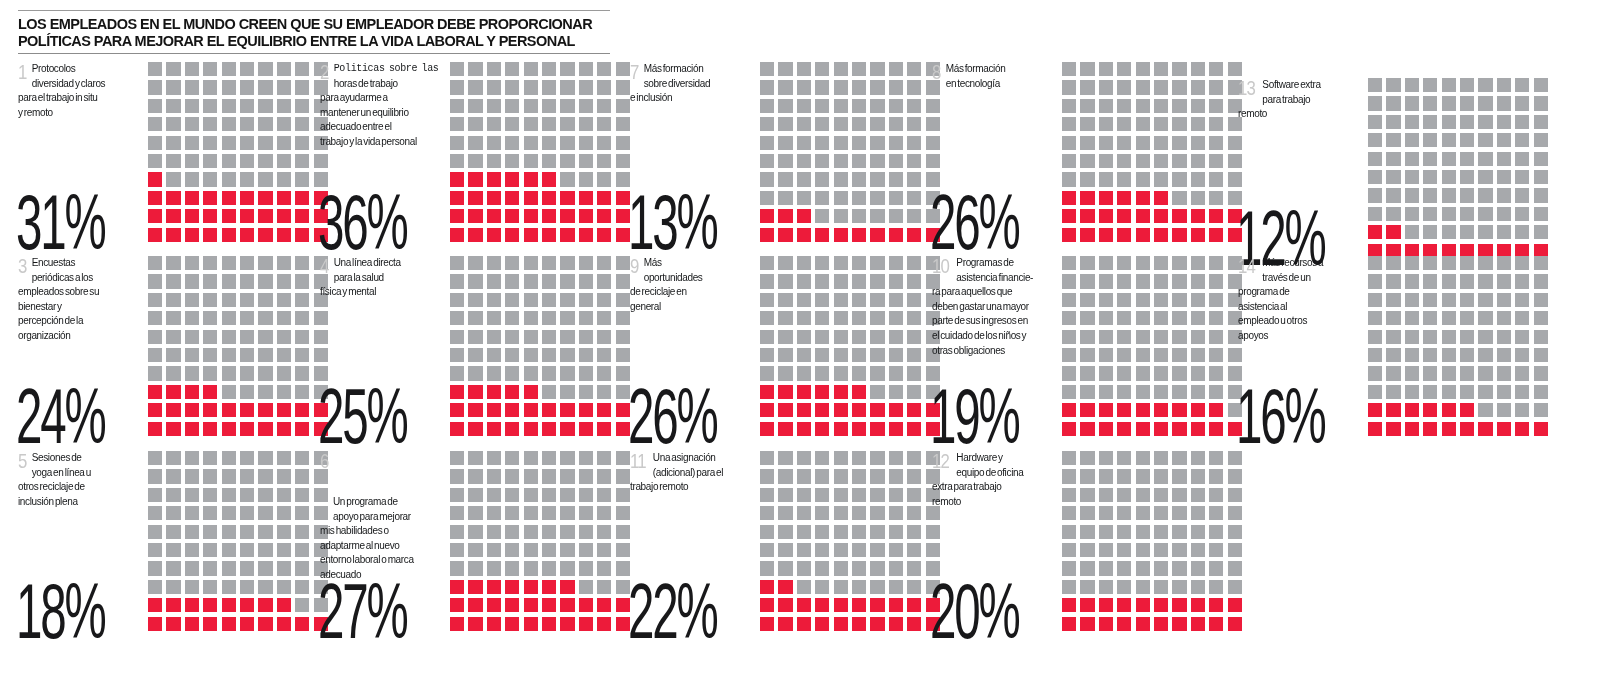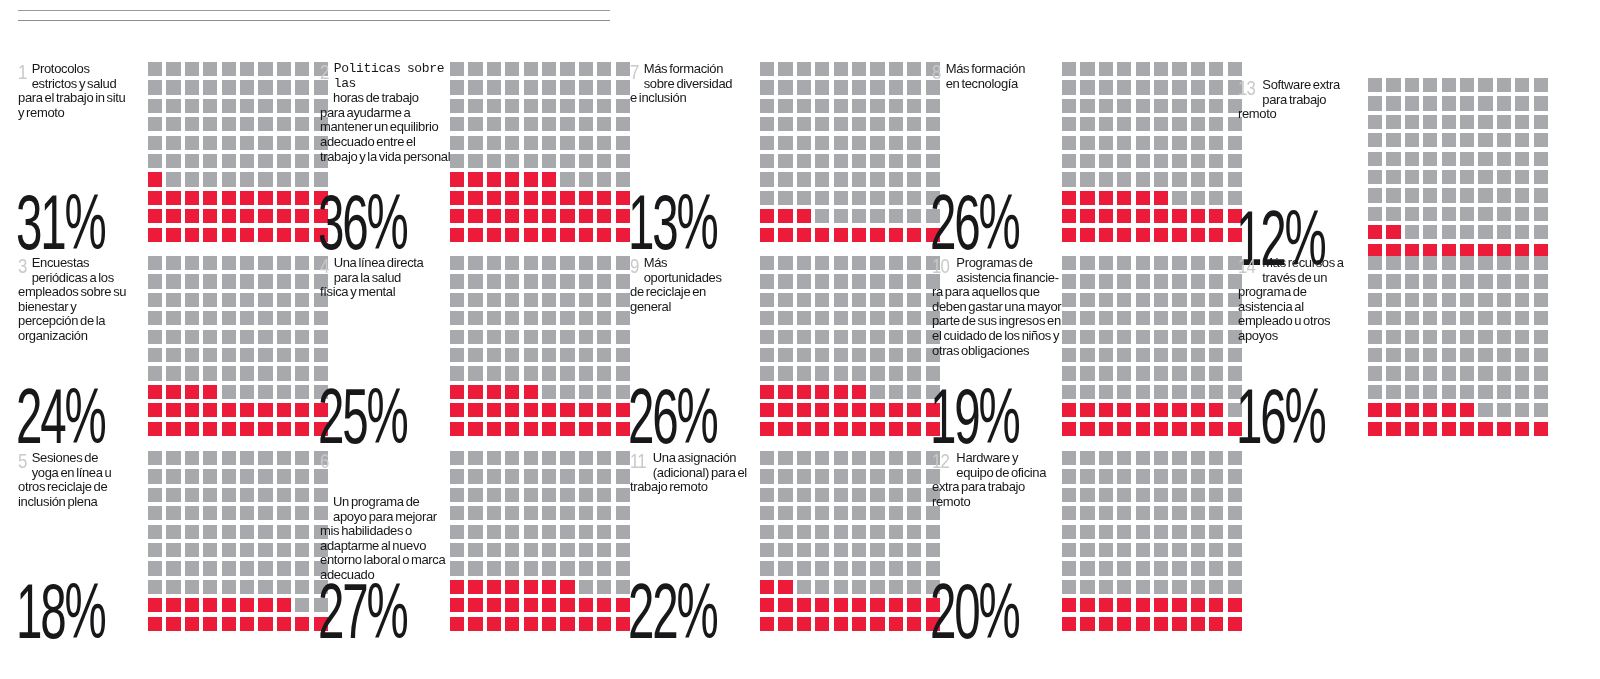--- a/index.html
+++ b/index.html
@@ -52,21 +52,21 @@
     line-height:19px;
     color:#c9c9c9;
     font-family:"Liberation Sans", sans-serif;
     font-weight:400;
     letter-spacing:-1px;
     margin-right:3px;
     transform:scaleX(0.8);
     transform-origin:left top;
   }
   .label{
-    font-size:13px;
+    font-size:10px;
     line-height:14.6px;
     letter-spacing:-0.35px;
     color:#16181a;
     font-family:"Liberation Sans", sans-serif;
     word-spacing:-1.3px;
   }
 
   
   .pct{
     position:absolute;
@@ -99,32 +99,34 @@
   .cell.on i{background:#ed1b3a;}
 
   
 </style>
 </head>
 <body>
 
 <div id="header">
   <div class="rule thin"></div>
   <div id="title">
+    <span class="l">LOS EMPLEADOS EN EL MUNDO CREEN QUE SU EMPLEADOR DEBE PROPORCIONAR</span>
+    <span class="l">POLÍTICAS PARA MEJORAR EL EQUILIBRIO ENTRE LA VIDA LABORAL Y PERSONAL</span>
   </div>
   <div class="rule"></div>
 </div>
 
 <div id="board">
     <div class="card" style="left: 18px; top: 0px;">
       <div class="inner">
         <div class="txtwrap">
           <span class="num">1</span>
           <div class="label">
             <div style="padding-left: 13px;">Protocolos</div>
-            <div style="padding-left: 13px;">estrictos y salud</div>
+            <div style="padding-left: 13px;">diversidad y claros</div>
             <div>para el trabajo in situ</div>
             <div>y remoto</div>
           </div>
         </div>
         <div class="pct">31%</div>
         <div class="matrix">
           <span class="cell">
             <i></i>
           </span>
           <span class="cell">

